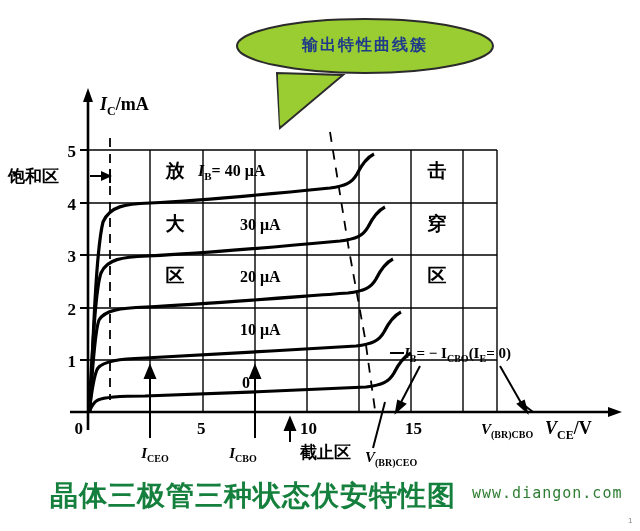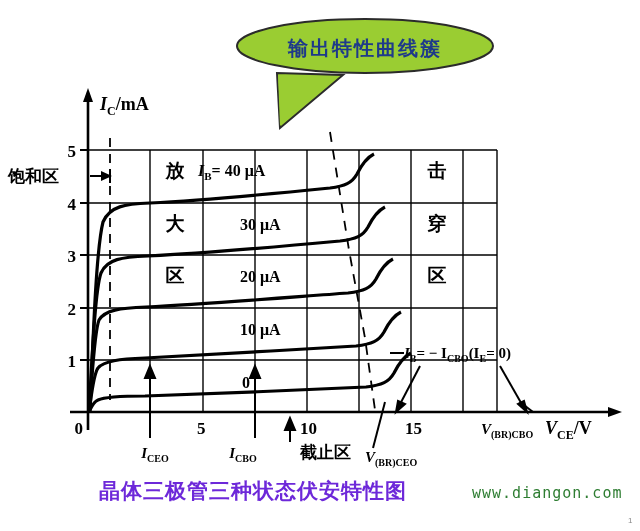--- a/index.html
+++ b/index.html
@@ -10,32 +10,32 @@
   }
   #root{position:relative;width:640px;height:531px;}
   .abs{position:absolute;}
 
   
   #callout{left:225px;top:13px;width:280px;height:120px;}
   #callout svg{display:block;}
   .callout-text{
     position:absolute;left:0;top:22px;width:280px;text-align:center;
     font-family:"DejaVu Sans","Liberation Sans",sans-serif;
-    font-size:20px;font-weight:bold;color:#1e3a8a;letter-spacing:2px;
+    font-size:16px;font-weight:bold;color:#1e3a8a;letter-spacing:2px;
     pointer-events:none;
   }
 
   
   #chart{left:0;top:70px;width:640px;height:400px;}
 
   
   #title{
     left:0;top:477px;width:506px;text-align:center;
     font-family:"DejaVu Sans","Liberation Sans",sans-serif;
-    font-size:21px;font-weight:bold;color:#6d28d9;letter-spacing:1px;
+    font-size:28px;font-weight:bold;color:#15803d;letter-spacing:1px;
   }
   
   #watermark{
     left:472px;top:484px;
     font-family:"DejaVu Sans Mono","Liberation Mono",monospace;
     font-size:15px;color:#2e7d32;letter-spacing:1px;
   }
   #pagenum{
     left:628px;top:516px;font-size:8px;color:#888;
     font-family:"Liberation Sans",sans-serif;

